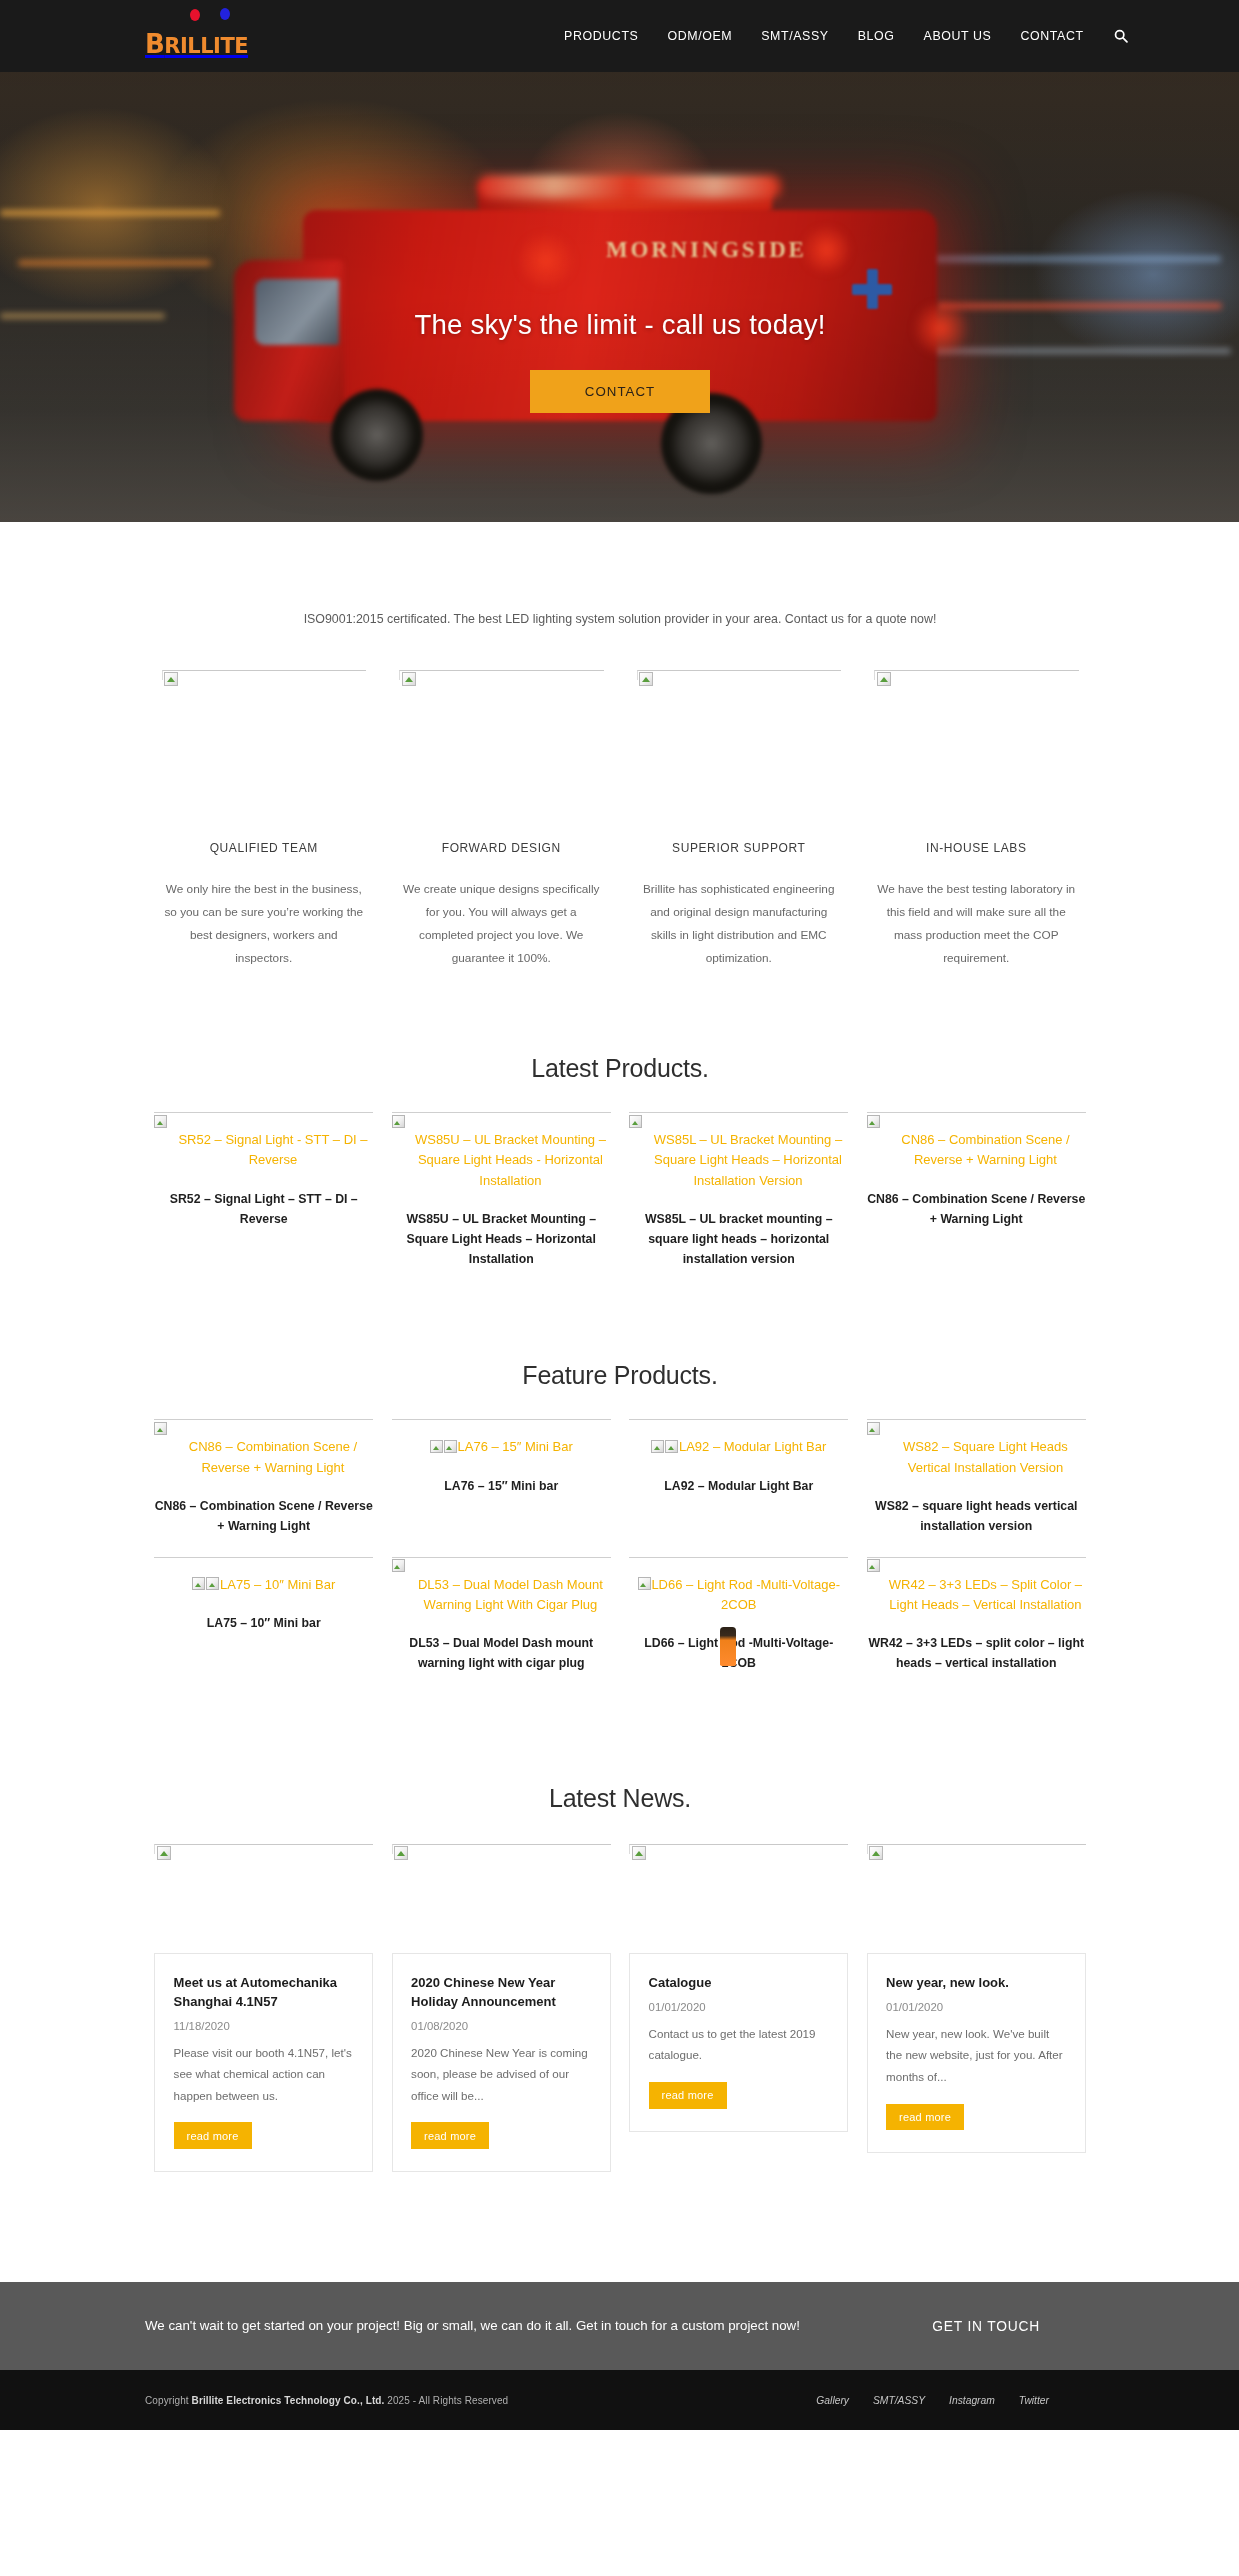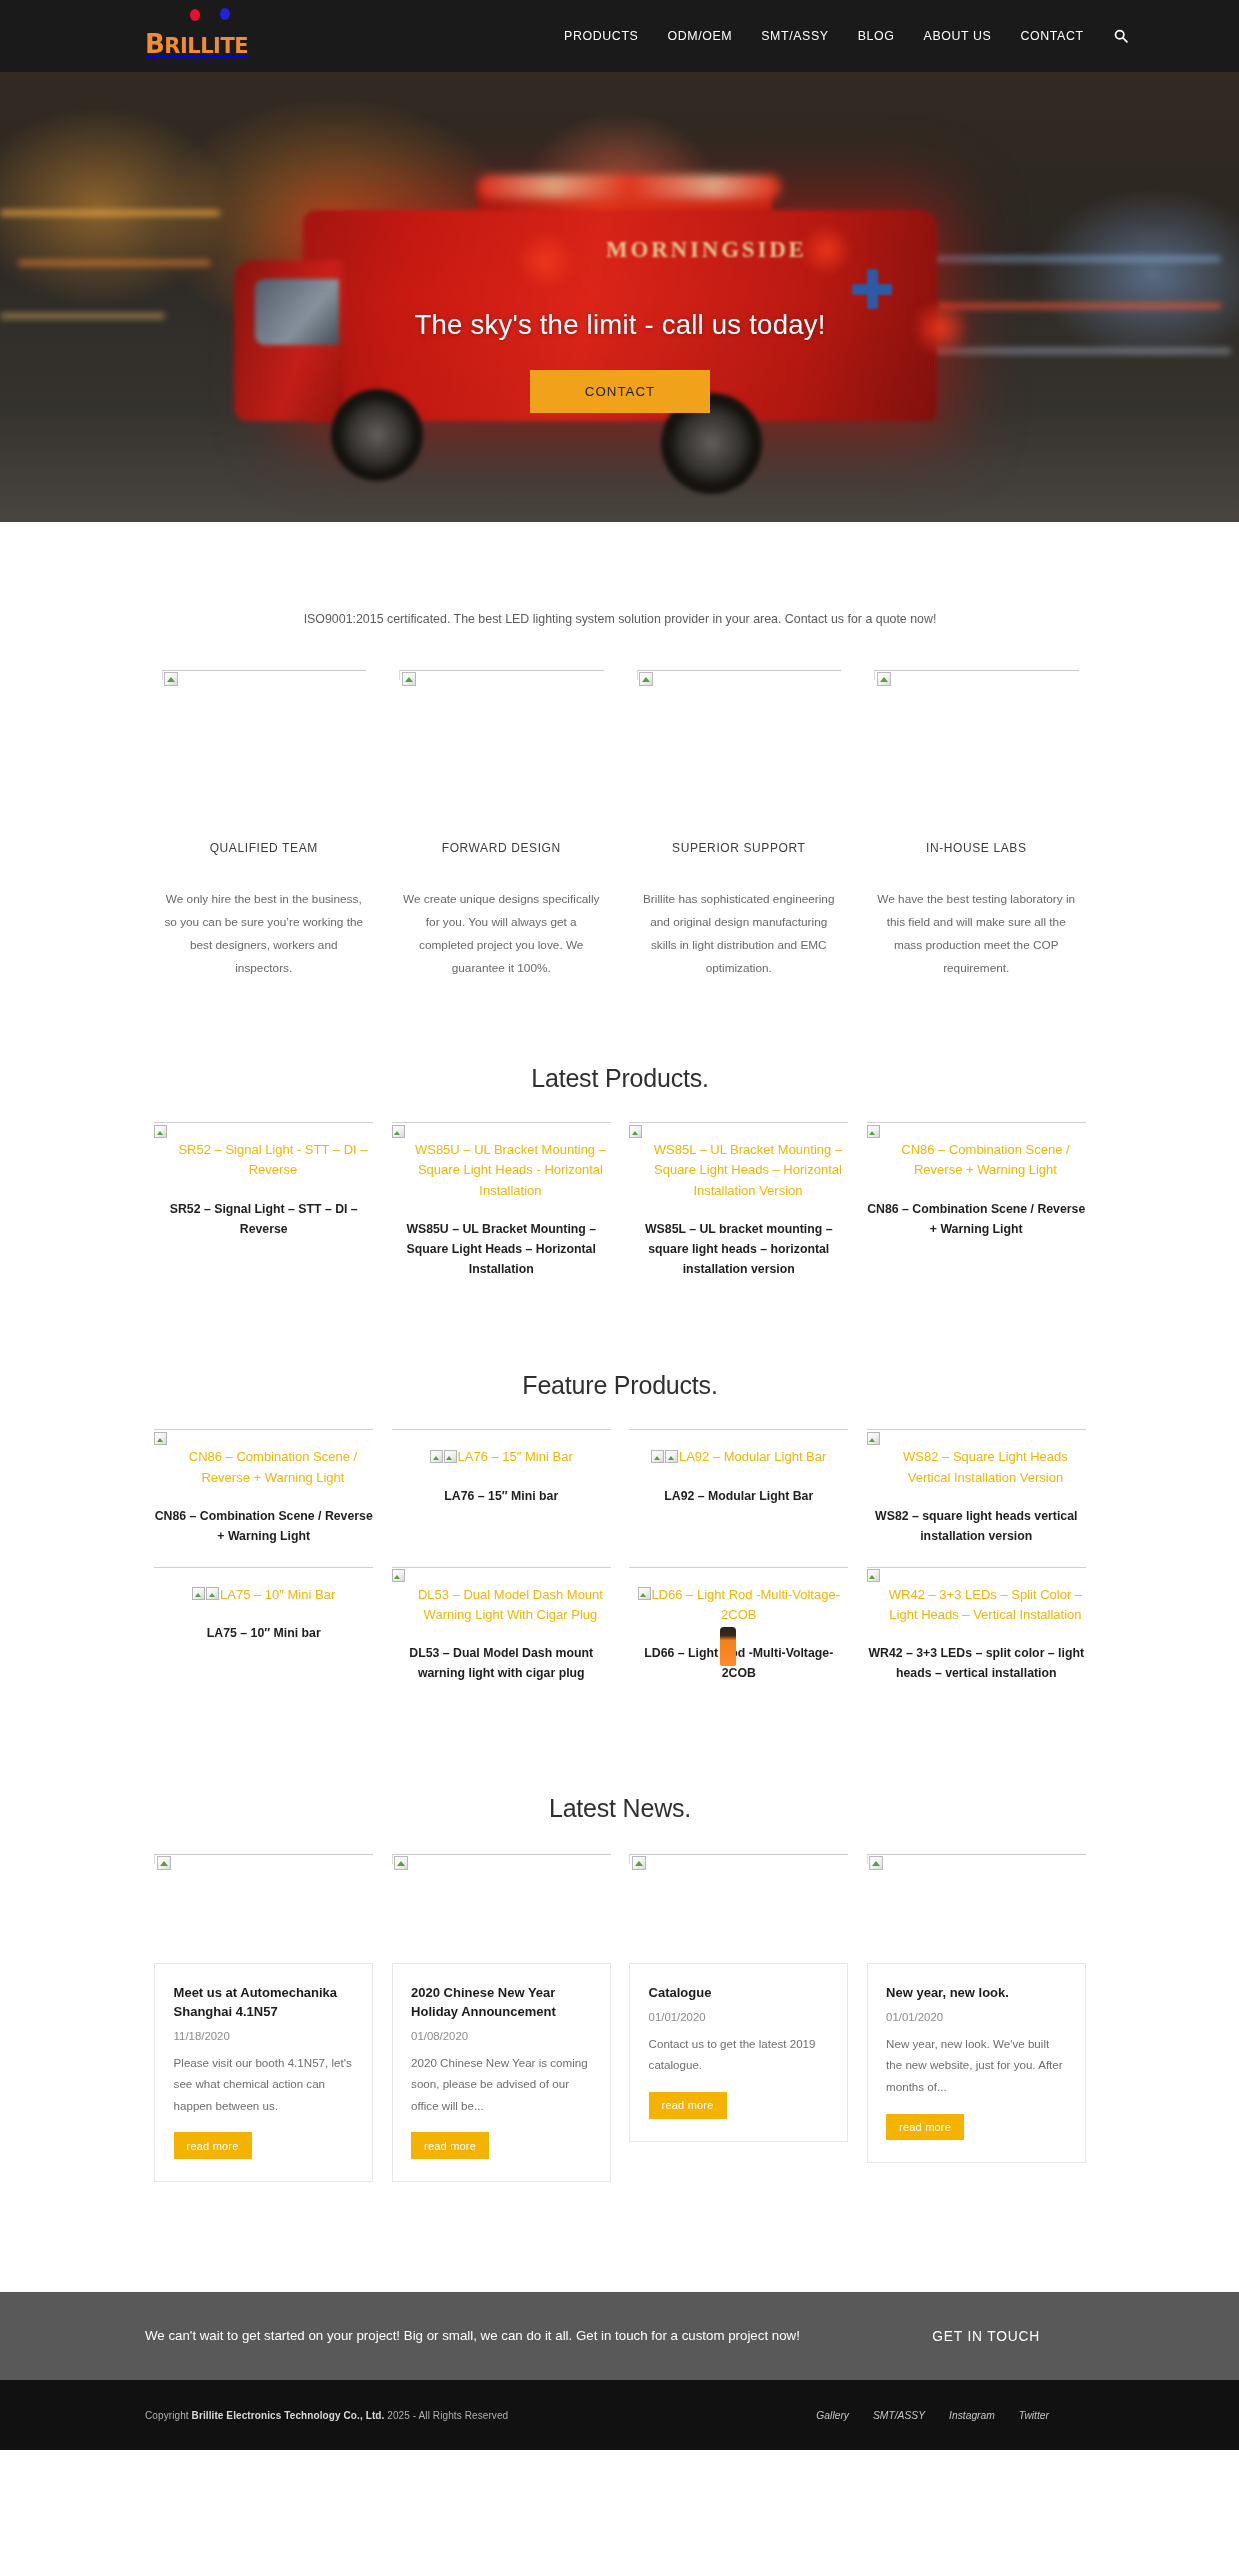--- a/index.html
+++ b/index.html
@@ -237,21 +237,21 @@
   }
   .feature-thumb { height: 145px; }
   .feature h3 {
     font-size: 12px;
     font-weight: 400;
     color: #3c3c3c;
     letter-spacing: 0.6px;
     margin-top: 7.3px;
   }
   .feature p {
-    margin-top: 33px;
+    margin-top: 23px;
     font-size: 11.8px;
     line-height: 1.95;
     color: #686868;
     text-align: center;
   }
 
   
   .section-title {
     text-align: center;
     font-size: 25px;
@@ -400,21 +400,21 @@
     text-decoration: none;
     font-size: 13.8px;
     letter-spacing: 0.8px;
     white-space: nowrap;
     padding-right: 55px;
   }
 
   
   .footer {
     background: #111111;
-    height: 70px;
+    height: 60px;
     display: flex;
     align-items: center;
     padding: 0 145px;
   }
   .copyright { color: #b0b0b0; font-size: 10px; letter-spacing: 0.1px; }
   .copyright b { color: #d8d8d8; font-weight: bold; }
   .footer-links { margin-left: auto; display: flex; gap: 24px; padding-right: 46px; }
   .footer-links a { color: #c6c6c6; font-size: 10.3px; text-decoration: none; font-style: italic; }
 
   

